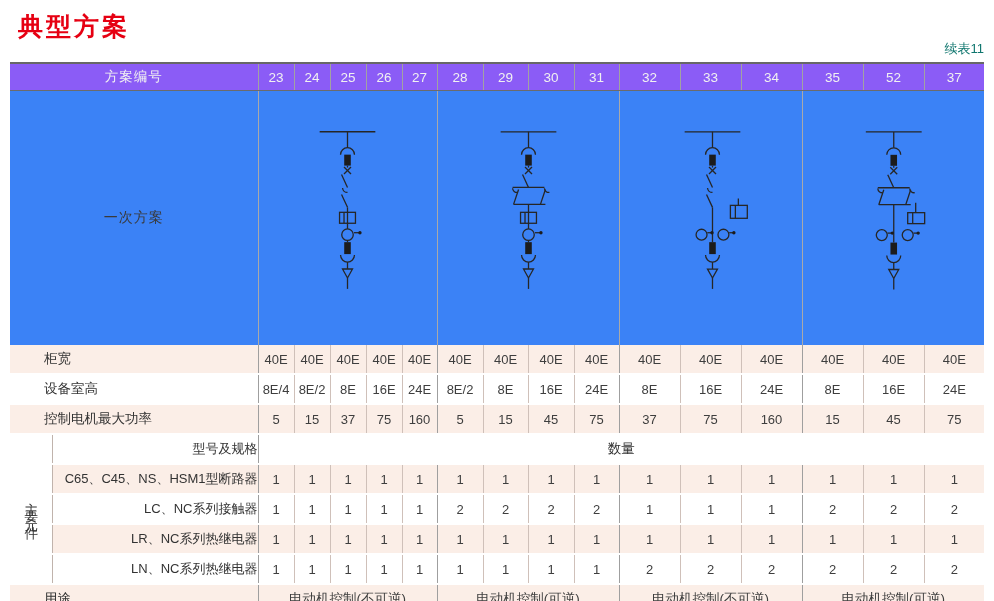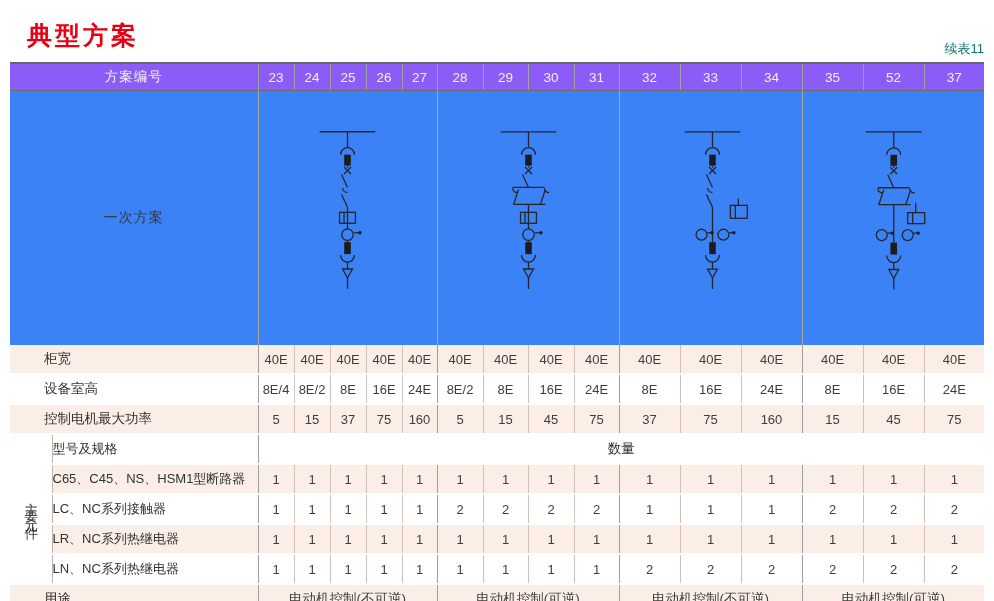--- a/index.html
+++ b/index.html
@@ -1,39 +1,39 @@
 <!DOCTYPE html>
 <html><head>
 <meta charset="utf-8">
 <style>
   html,body{margin:0;padding:0;background:#fff;}
   .page{position:relative;width:994px;height:601px;background:#fff;overflow:hidden;
         font-family:"Liberation Sans","DejaVu Sans",sans-serif;}
-  .title{position:absolute;left:10px;top:2px;margin:17px;font-size:25px;font-weight:bold;
+  .title{position:absolute;left:10px;top:2px;margin:8px;font-size:25px;font-weight:bold;
          color:#e60012;letter-spacing:3px;}
   .note{position:absolute;right:10px;top:40px;font-size:13px;color:#0f766e;}
   table{position:absolute;left:10px;top:62px;width:974px;border-collapse:collapse;table-layout:fixed;}
   td{padding:0;text-align:center;vertical-align:middle;font-size:13px;color:#3e3e3e;
      overflow:hidden;white-space:nowrap;}
   
   tr.hdr td{height:26px;background:#8b5cf6;color:#f1f1f1;font-size:13.5px;
             border-left:1px solid #a2a2a2;border-top:2px solid #676767;border-bottom:1px solid #6b6b6b;}
   tr.hdr td.hlabel{border-left:none;letter-spacing:1px;}
   
   tr.diag td{height:254px;background:#3b82f6;}
   td.dcell{border-left:1px solid #a9a9a9;vertical-align:top;}
   td.dlabel{font-size:14px;color:#3a3a3a;letter-spacing:1px;}
   
   tr.pink td{background:#fbeee7;}
   tr.white td{background:#ffffff;}
   tr.datarow td{height:28px;border-bottom:2px solid #fff;}
   td.c{border-left:1px solid #cfc0b9;}
   td.gs{border-left:1px solid #9f9f9f;}
   td.rlabel{text-align:left;padding-left:34px;font-size:13.5px;color:#333;}
-  td.clabel{text-align:left;padding-left:0;font-size:13px;color:#333;}
+  td.clabel{text-align:right;padding-left:0;font-size:13px;color:#333;}
   td.side{background:#fff;border-right:1px solid #c0b3ac;}
   .vtext{writing-mode:vertical-rl;text-orientation:upright;letter-spacing:8px;
          font-size:13.5px;color:#333;display:inline-block;}
   td.qty{font-size:13.5px;color:#333;margin-left:32px;}
   tr.usage td{height:27px;border-bottom:2px solid #aeaeae;font-size:13.5px;}
   svg{display:block;}
   .sym{stroke:#262626;stroke-width:1.3;fill:none;}
   .symf{stroke:none;fill:#1c1c1c;}
 </style>
 </head>

